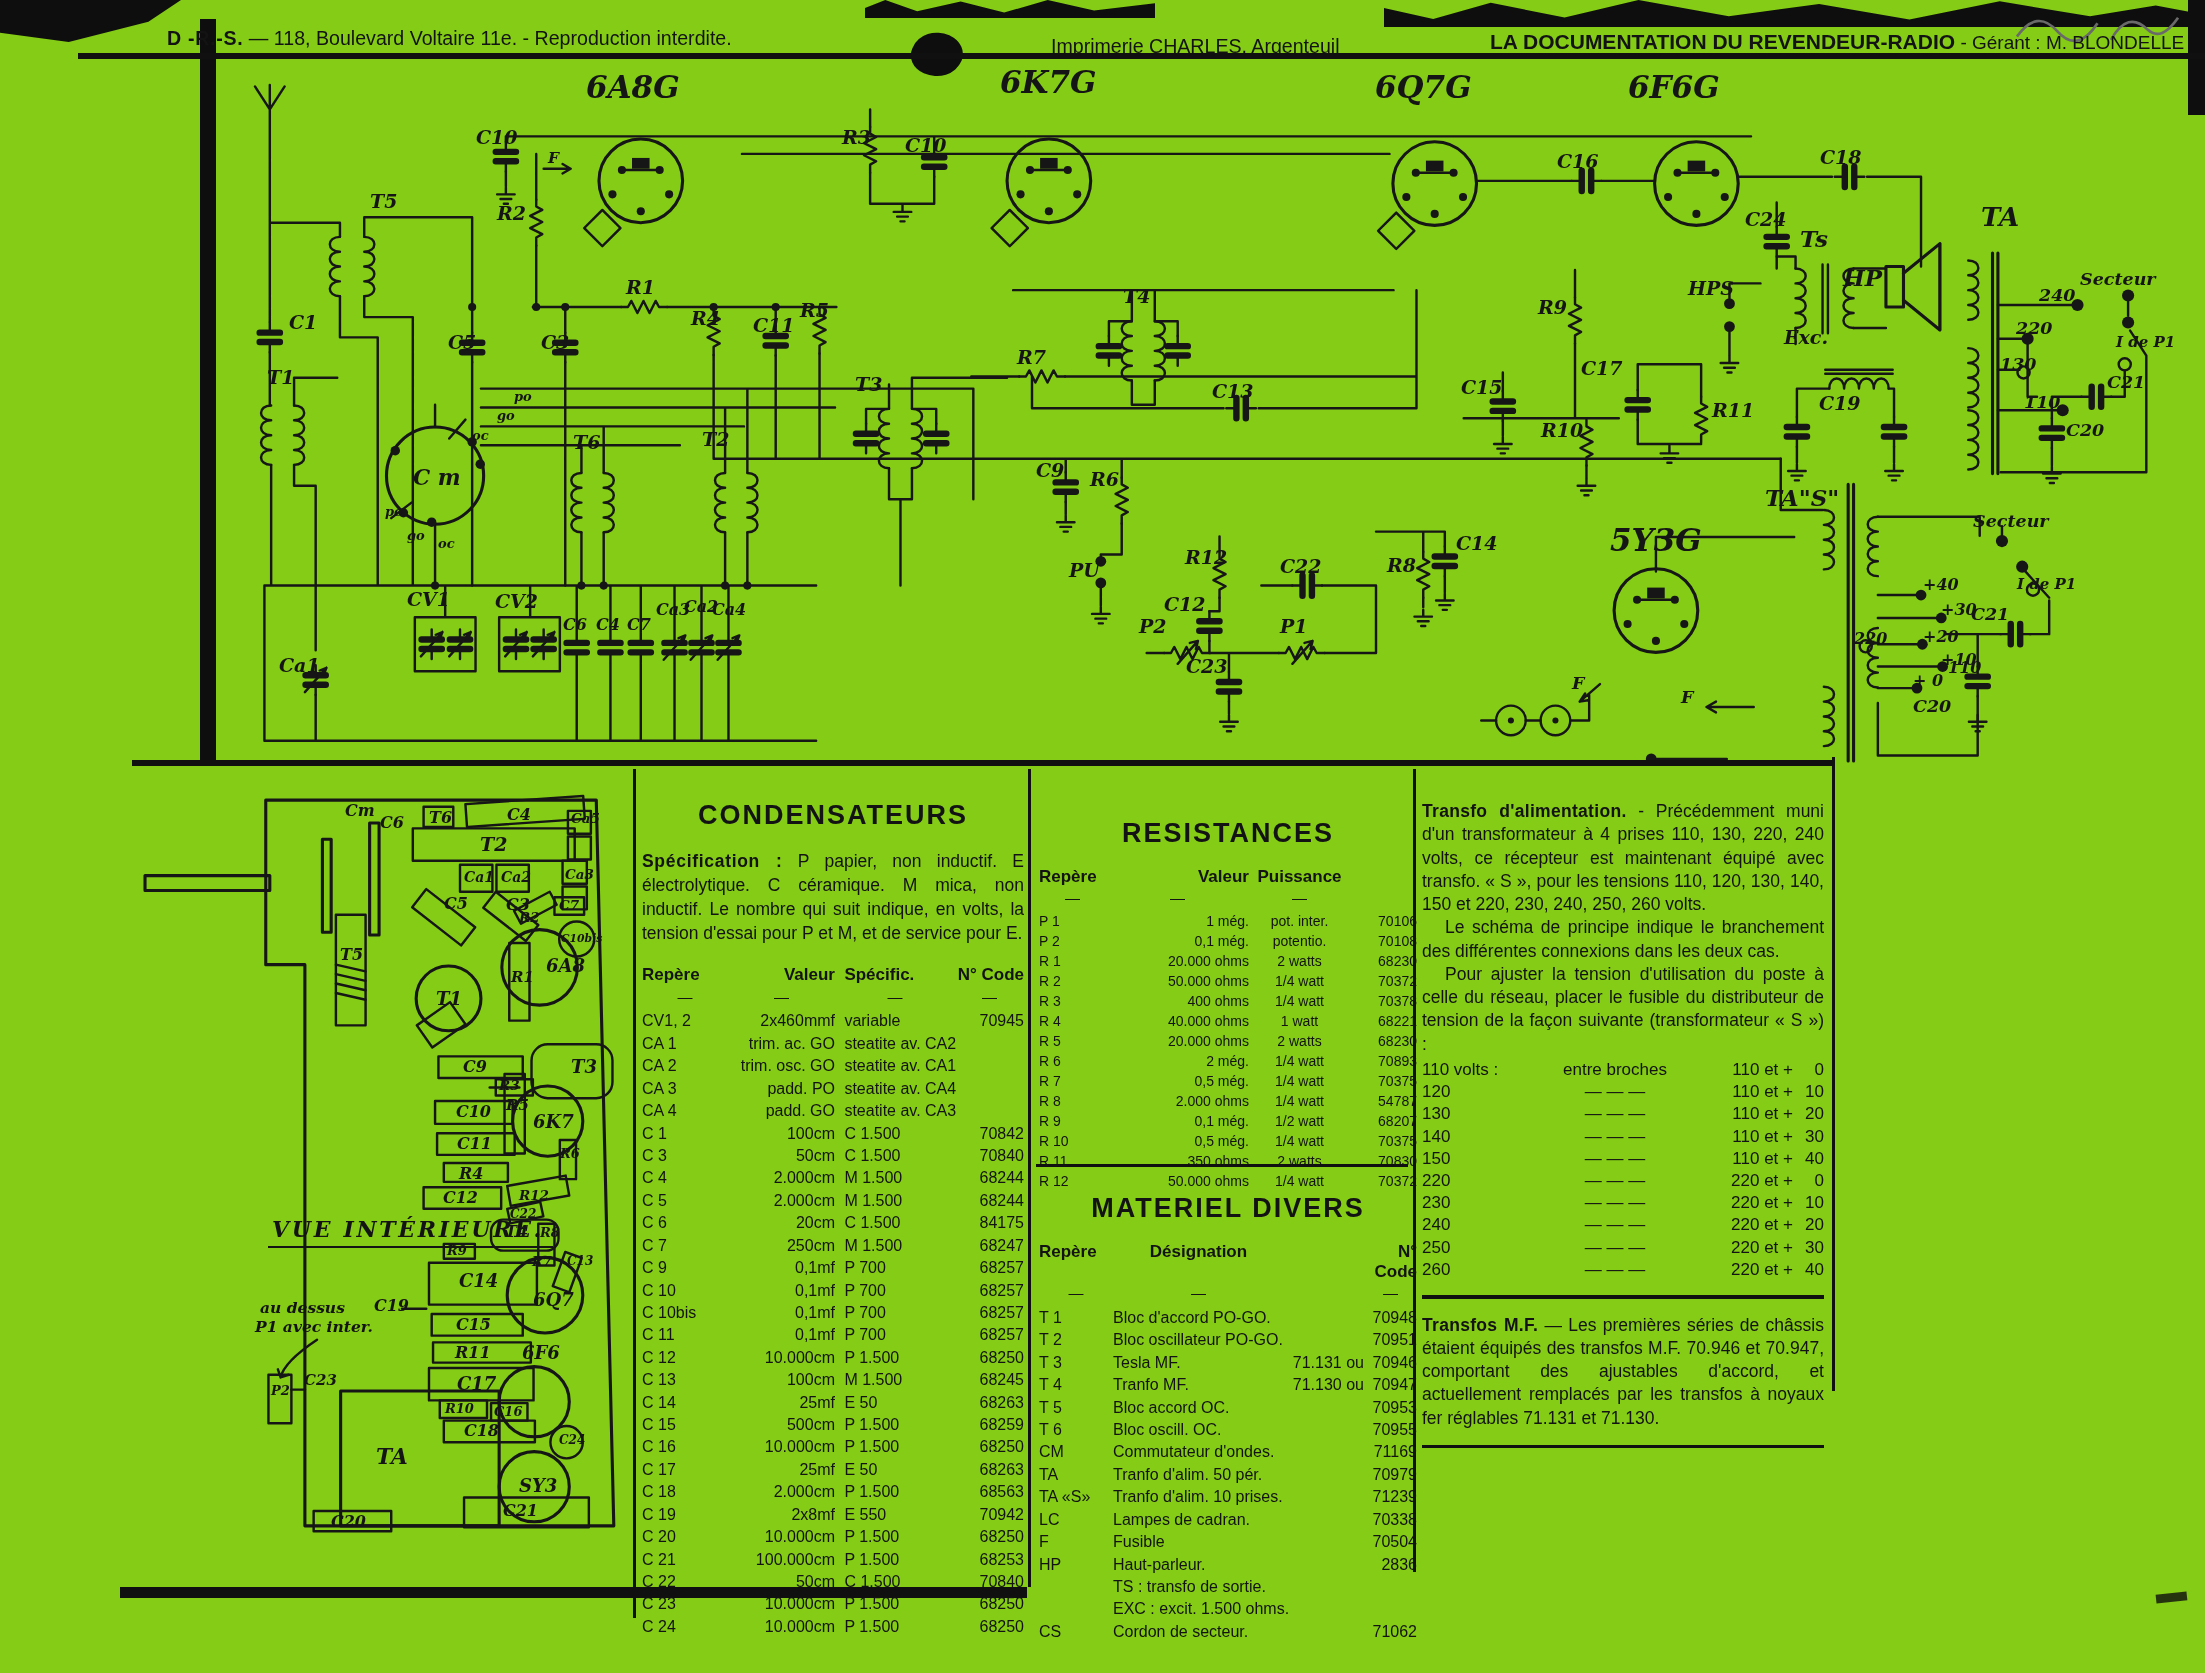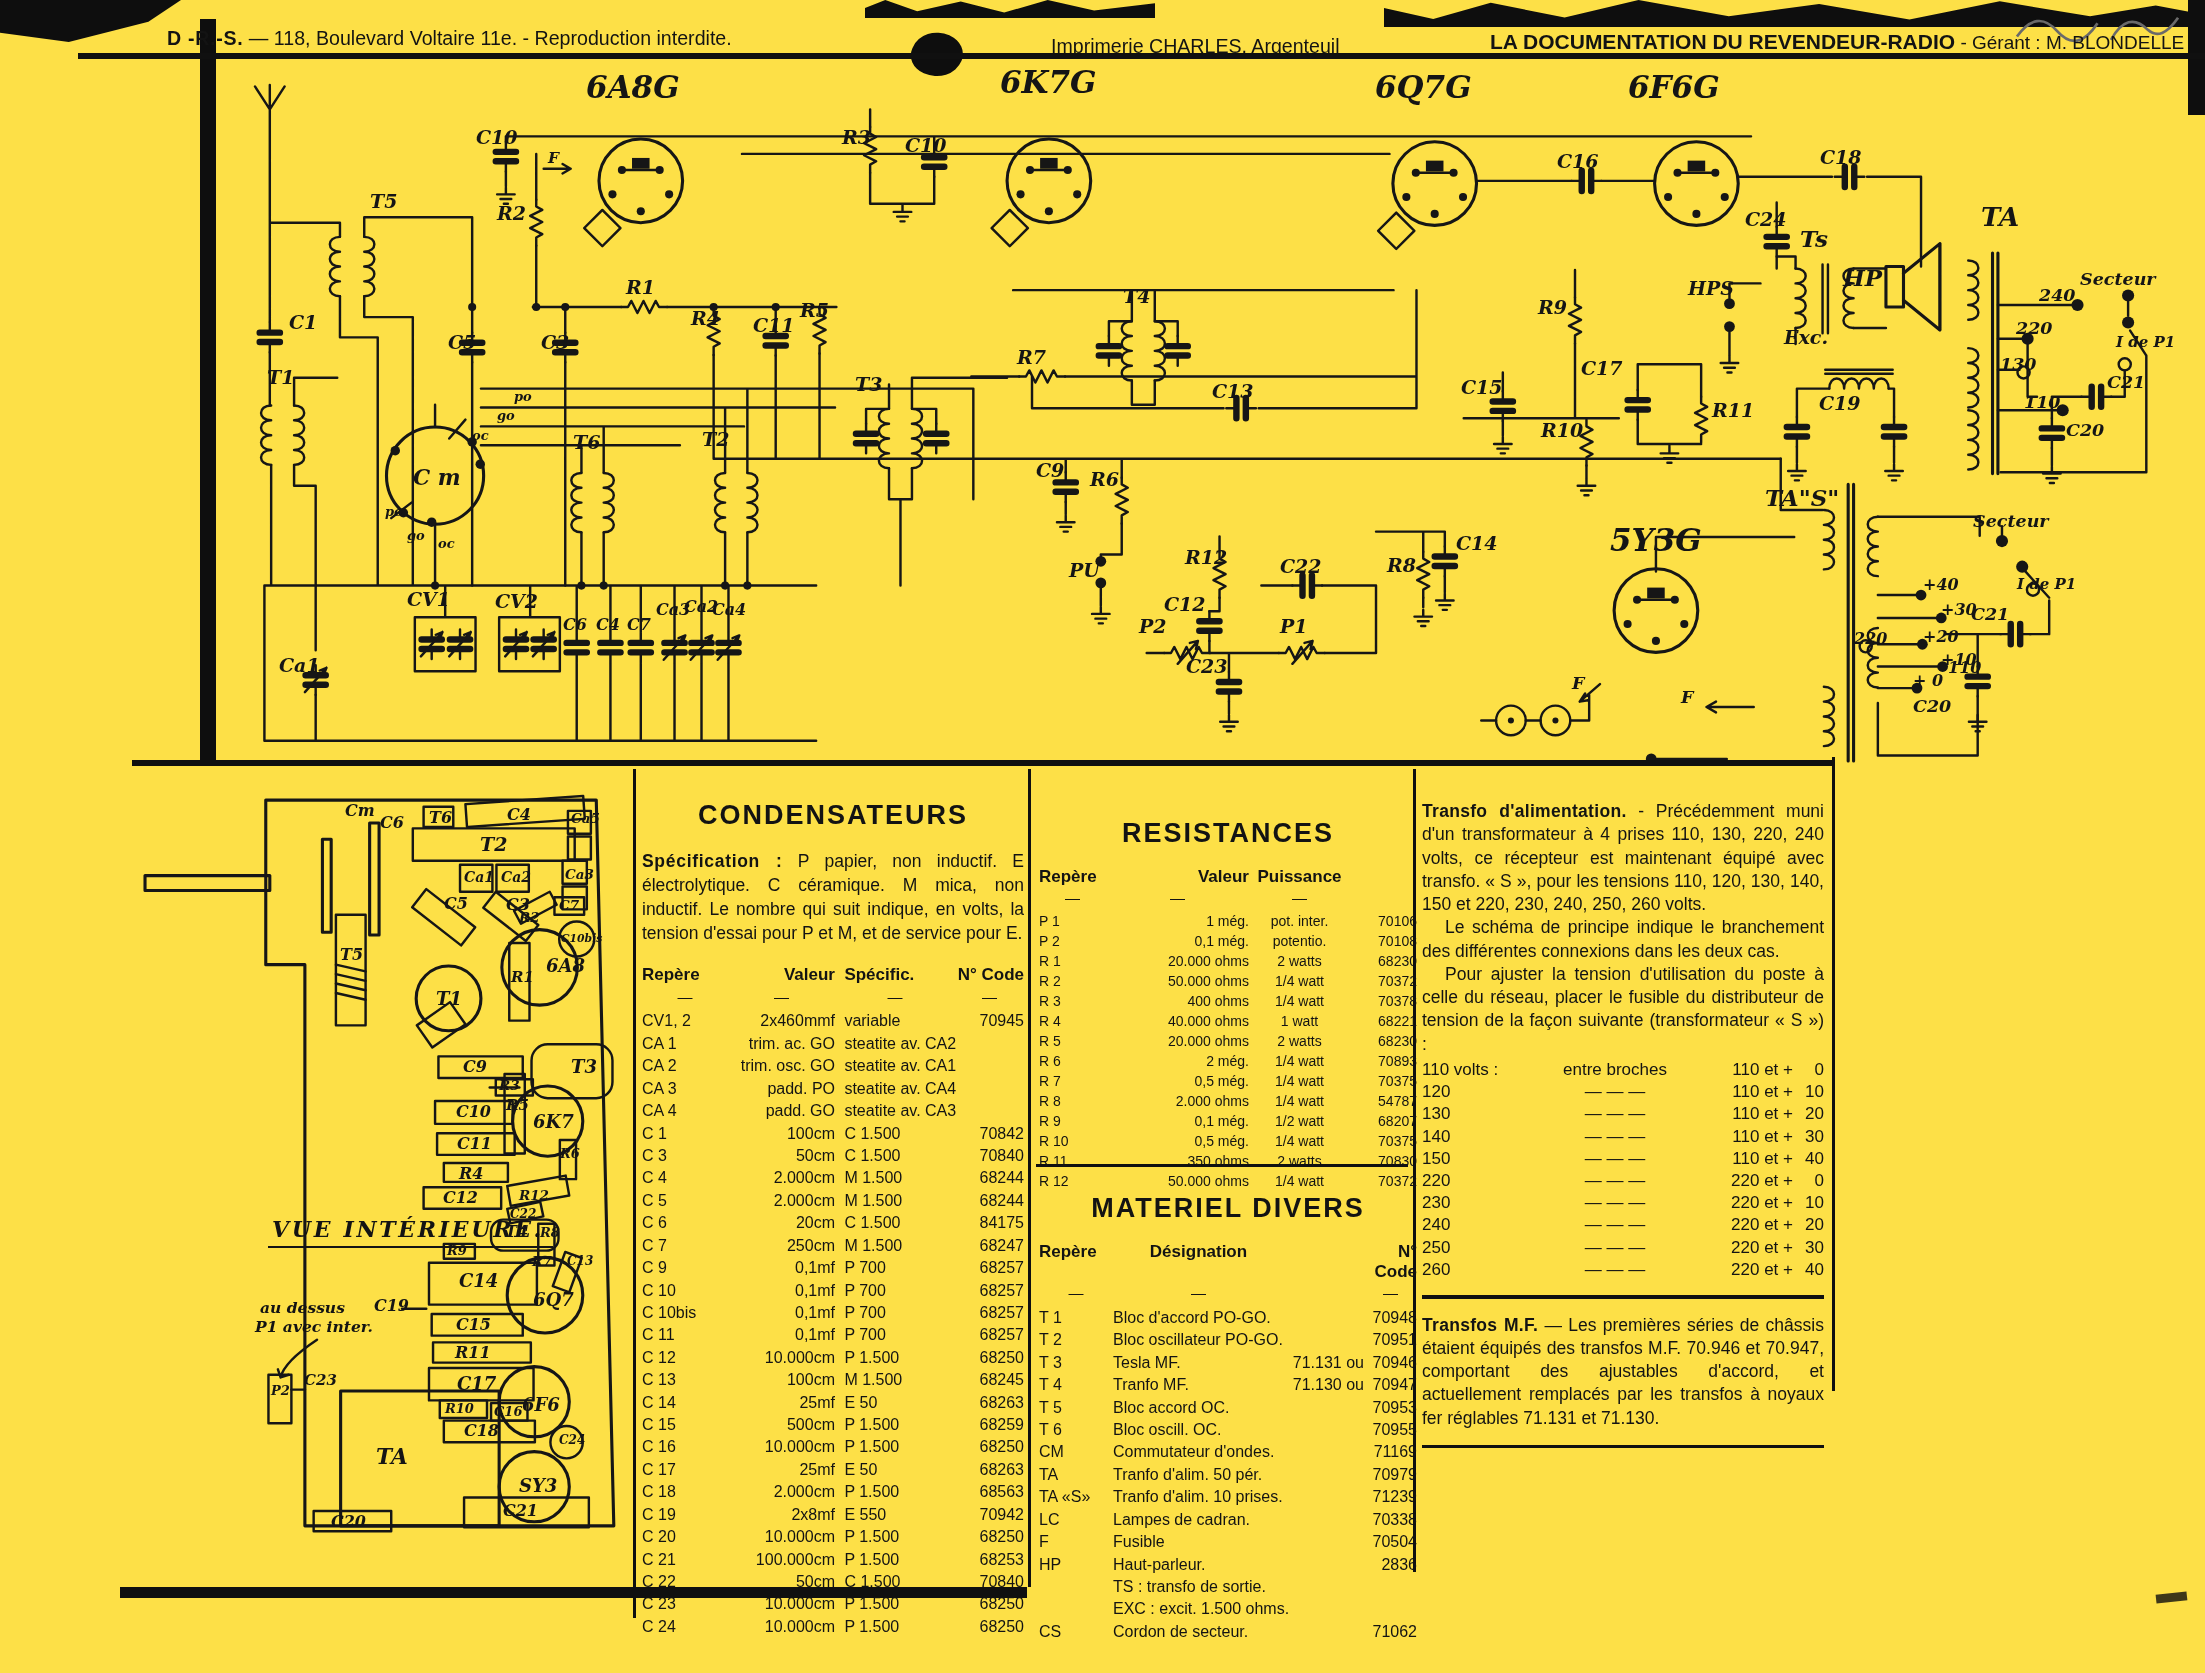--- a/index.html
+++ b/index.html
@@ -1,16 +1,16 @@
 <!DOCTYPE html>
 <html style="font-size:10.8px"><head>
 <meta charset="utf-8">
 <style>
   html,body{margin:0;padding:0;background:#777;}
-  .page{position:relative;width:2205px;height:1673px;background:#fde047;color:#131313;
+  .page{position:relative;width:2205px;height:1673px;background:#84cc16;color:#131313;
         font-family:"Liberation Sans",sans-serif;overflow:hidden;}
   
   .blob{position:absolute;background:#0e0e0e;}
   .rule{position:absolute;background:#101010;}
   
   .hdr-left{position:absolute;left:167px;top:27px;font-size:19.6px;white-space:nowrap;}
   .hdr-left b{font-weight:800;letter-spacing:0.7px;}
   .hdr-center{position:absolute;left:1051px;top:35px;font-size:19.6px;white-space:nowrap;}
   .hdr-right{position:absolute;left:1490px;top:30px;font-size:19px;white-space:nowrap;}
   .hdr-right b{font-weight:800;font-size:21px;}
@@ -544,21 +544,21 @@
       <span class="vue-label" style="left: 532px; top: 1255px; font-size: 13px;">R7</span>
       <span class="vue-label" style="left: 567px; top: 1255px; font-size: 12px;">C13</span>
       <span class="vue-label" style="left: 459px; top: 1272px; font-size: 18px;">C14</span>
       <span class="vue-label" style="left: 374px; top: 1298px;">C19</span>
       <span class="vue-label" style="left: 533px; top: 1291px; font-size: 18px;">6Q7</span>
       <span class="vue-label" style="left: 456px; top: 1317px;">C15</span>
       <span class="vue-label" style="left: 455px; top: 1345px;">R11</span>
       <span class="vue-label" style="left: 457px; top: 1375px; font-size: 18px;">C17</span>
       <span class="vue-label" style="left: 445px; top: 1402px; font-size: 13px;">R10</span>
       <span class="vue-label" style="left: 494px; top: 1405px; font-size: 13px;">C16</span>
-      <span class="vue-label" style="left: 522px; top: 1396px; font-size: 18px;">6F6</span>
+      <span class="vue-label" style="left: 522px; top: 1344px; font-size: 18px;">6F6</span>
       <span class="vue-label" style="left: 464px; top: 1423px;">C18</span>
       <span class="vue-label" style="left: 376px; top: 1446px; font-size: 21.6px;">TA</span>
       <span class="vue-label" style="left: 559px; top: 1434px; font-size: 12px;">C24</span>
       <span class="vue-label" style="left: 519px; top: 1477px; font-size: 18px;">SY3</span>
       <span class="vue-label" style="left: 503px; top: 1503px;">C21</span>
       <span class="vue-label" style="left: 331px; top: 1514px;">C20</span>
       <span class="vue-label" style="left: 271px; top: 1384px; font-size: 13px;">P2</span>
       <span class="vue-label" style="left: 304px; top: 1373px; font-size: 15px;">C23</span>
     </div>
 

